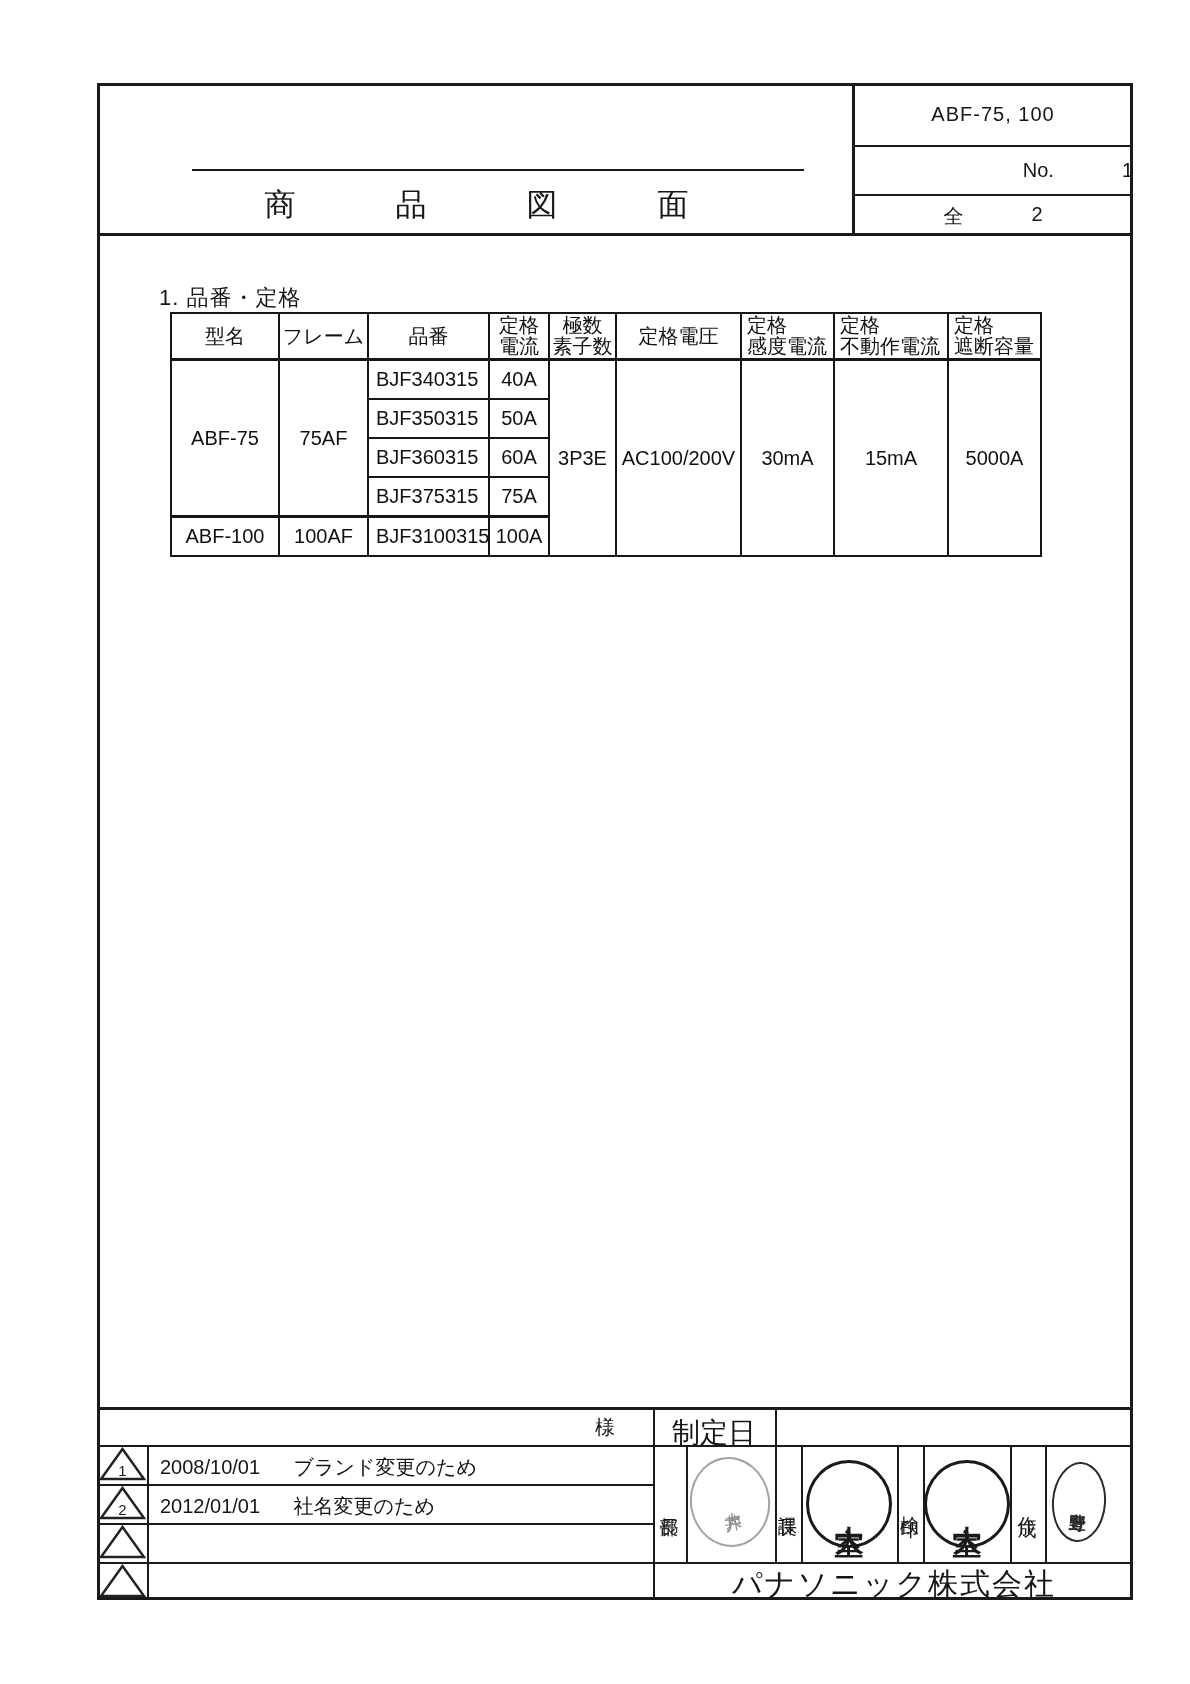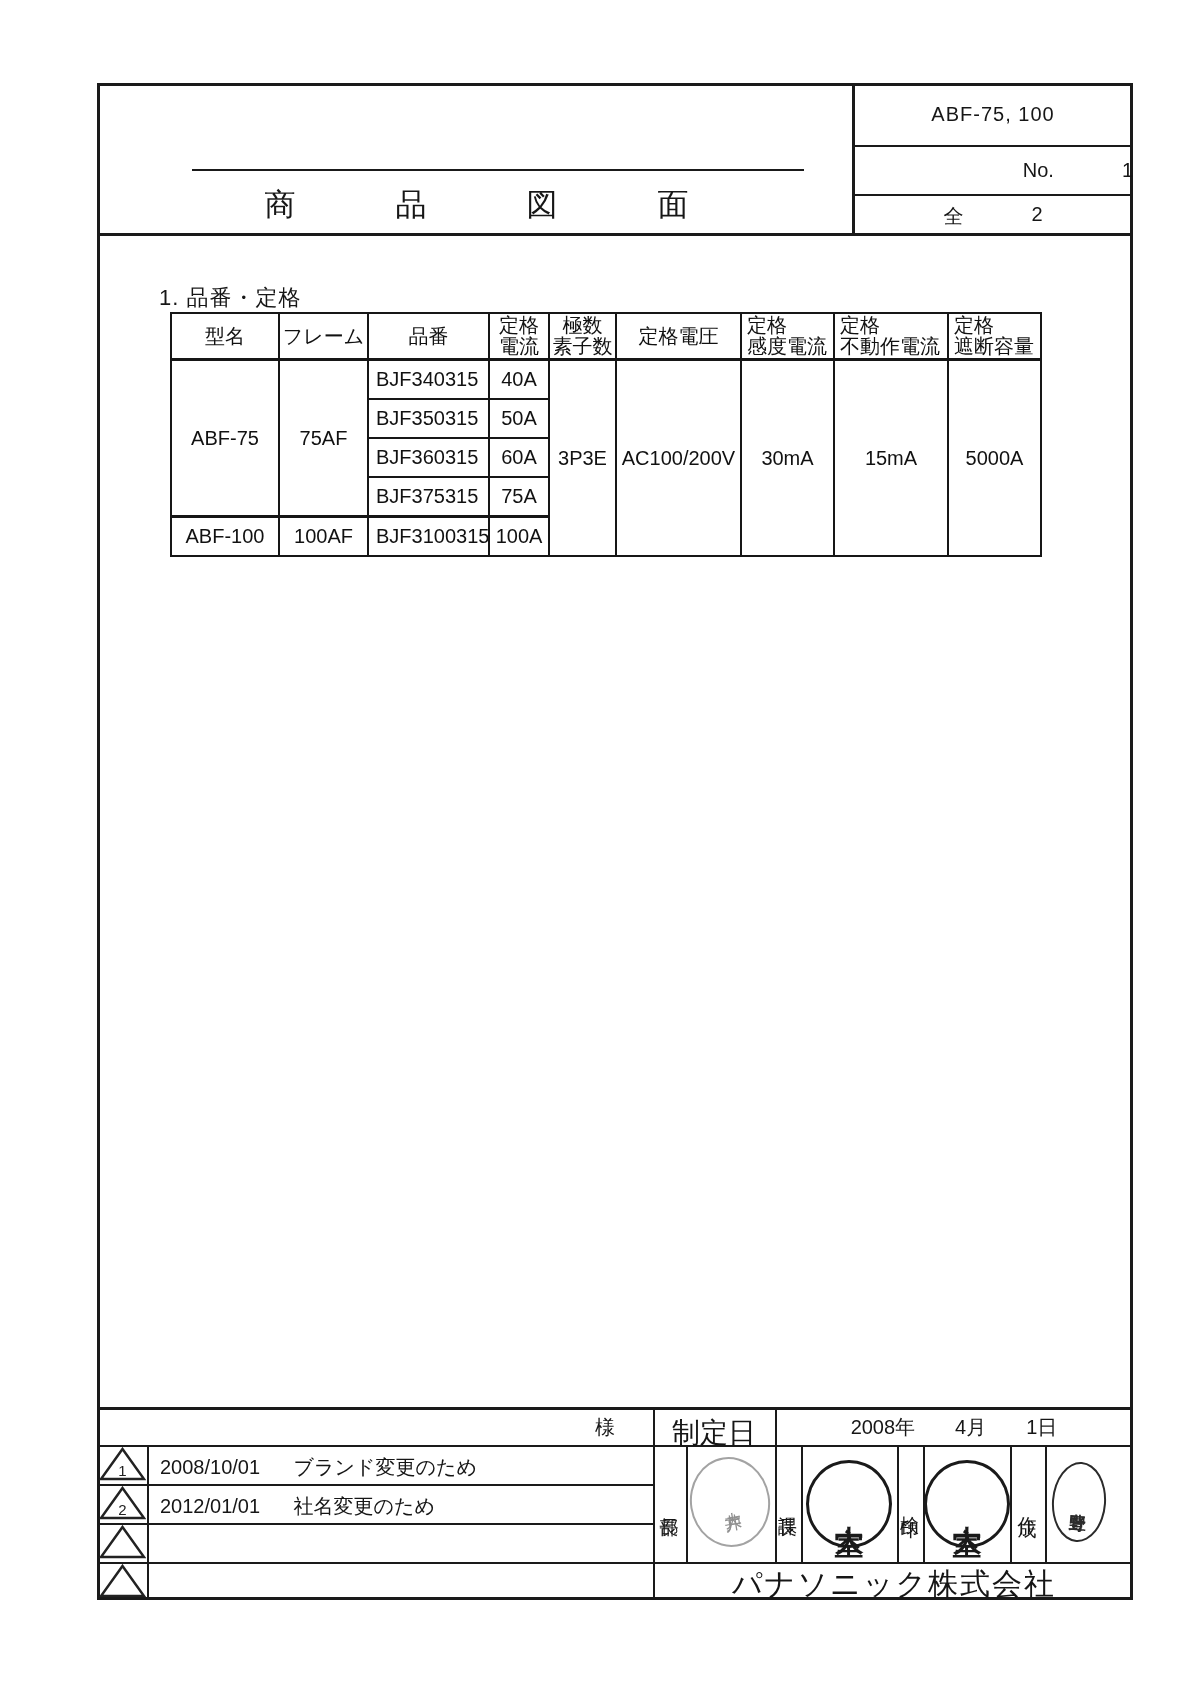--- a/index.html
+++ b/index.html
@@ -173,21 +173,20 @@
   <div class="vline" style="left:686px;top:1445px;width:2px;height:117px;"></div>
   <div class="vline" style="left:775px;top:1445px;width:2px;height:117px;"></div>
   <div class="vline" style="left:801px;top:1445px;width:2px;height:117px;"></div>
   <div class="vline" style="left:897px;top:1445px;width:2px;height:117px;"></div>
   <div class="vline" style="left:923px;top:1445px;width:2px;height:117px;"></div>
   <div class="vline" style="left:1010px;top:1445px;width:2px;height:117px;"></div>
   <div class="vline" style="left:1045px;top:1445px;width:2px;height:117px;"></div>
 
   <div class="customer">様</div>
   <div class="enact-label">制定日</div>
-  <div class="enact-date">2008年　　4月　　1日</div>
 
   <div class="rev-row" style="top:1447px;">
     <svg class="rev-tri" width="47" height="34" viewBox="0 0 47 34">
       <polygon points="23.5,2 2,32 45,32" fill="none" stroke="#222" stroke-width="2.5"></polygon>
       <text x="23.5" y="29" text-anchor="middle" font-size="15" fill="#222">1</text>
     </svg>
     <div class="rev-text">
       <span class="d">2008/10/01</span>
       <span>ブランド変更のため</span>
     </div>

